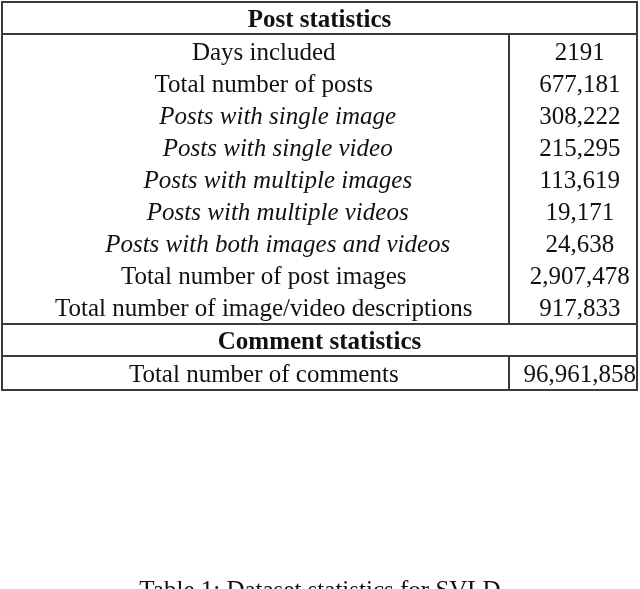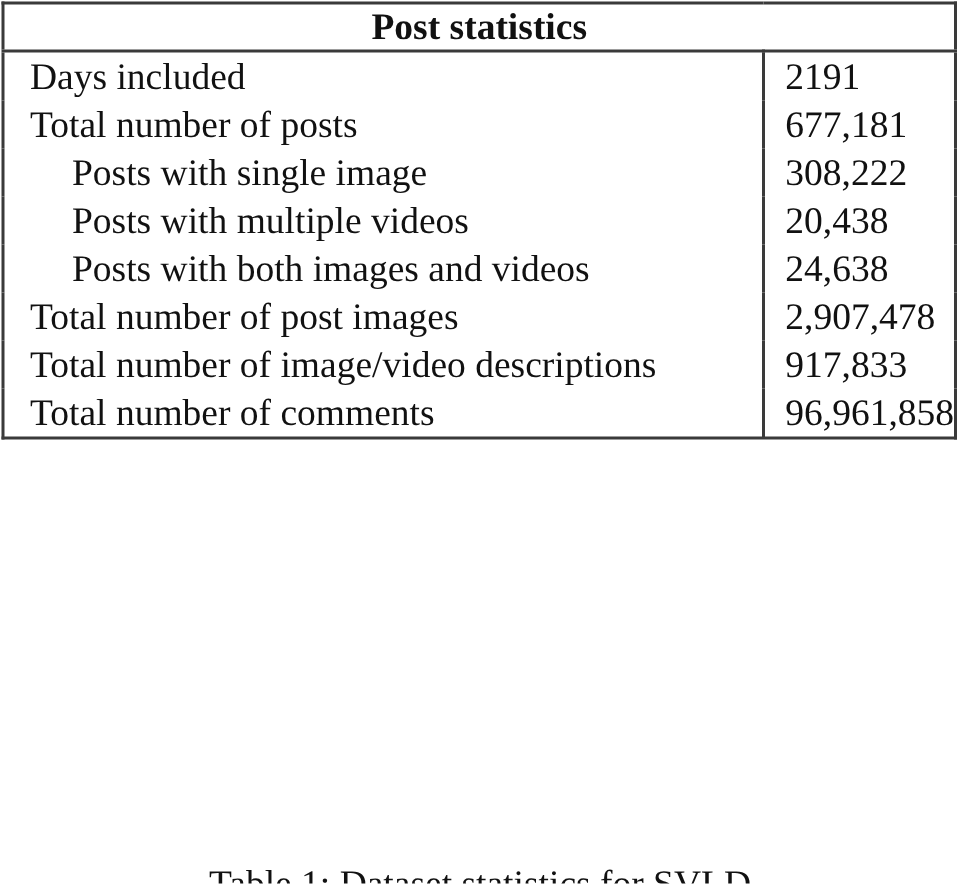--- a/index.html
+++ b/index.html
@@ -22,38 +22,40 @@
     width: 637px;
     border-collapse: collapse;
     border: 2px solid #3a3a3a;
     font-size: 25px;
     line-height: 1;
   }
   .stats-table td, .stats-table th {
     padding: 0;
     height: 32px;
     vertical-align: middle;
+    text-align: center;
   }
   .section-header th {
     font-weight: bold;
     text-align: center;
     border-top: 2px solid #3a3a3a;
     border-bottom: 2px solid #3a3a3a;
     height: 30px;
     font-size: 25px;
   }
   .label-cell {
     width: 486px;
     text-align: left;
     padding-left: 17px !important;
     border-right: 2px solid #3a3a3a;
     white-space: nowrap;
   }
   .label-cell.sub {
     padding-left: 45px !important;
+    font-style: italic;
   }
   .value-cell {
     text-align: left;
     padding-left: 14px !important;
     white-space: nowrap;
   }
   .caption {
     position: absolute;
     left: 0;
     width: 640px;
@@ -78,36 +80,47 @@
     </tr>
     <tr>
       <td class="label-cell">Total number of posts</td>
       <td class="value-cell">677,181</td>
     </tr>
     <tr>
       <td class="label-cell sub">Posts with single image</td>
       <td class="value-cell">308,222</td>
     </tr>
     <tr>
+      <td class="label-cell sub">Posts with single video</td>
+      <td class="value-cell">215,295</td>
+    </tr>
+    <tr>
+      <td class="label-cell sub">Posts with multiple images</td>
+      <td class="value-cell">113,619</td>
+    </tr>
+    <tr>
       <td class="label-cell sub">Posts with multiple videos</td>
-      <td class="value-cell">20,438</td>
+      <td class="value-cell">19,171</td>
     </tr>
     <tr>
       <td class="label-cell sub">Posts with both images and videos</td>
       <td class="value-cell">24,638</td>
     </tr>
     <tr>
       <td class="label-cell">Total number of post images</td>
       <td class="value-cell">2,907,478</td>
     </tr>
     <tr>
       <td class="label-cell">Total number of image/video descriptions</td>
       <td class="value-cell">917,833</td>
     </tr>
 
+    <tr class="section-header">
+      <th colspan="2">Comment statistics</th>
+    </tr>
     <tr>
       <td class="label-cell">Total number of comments</td>
       <td class="value-cell">96,961,858</td>
     </tr>
   </tbody>
 </table>
 
 <div class="caption">Table 1: Dataset statistics for SVLD</div>
 
 </body></html>

